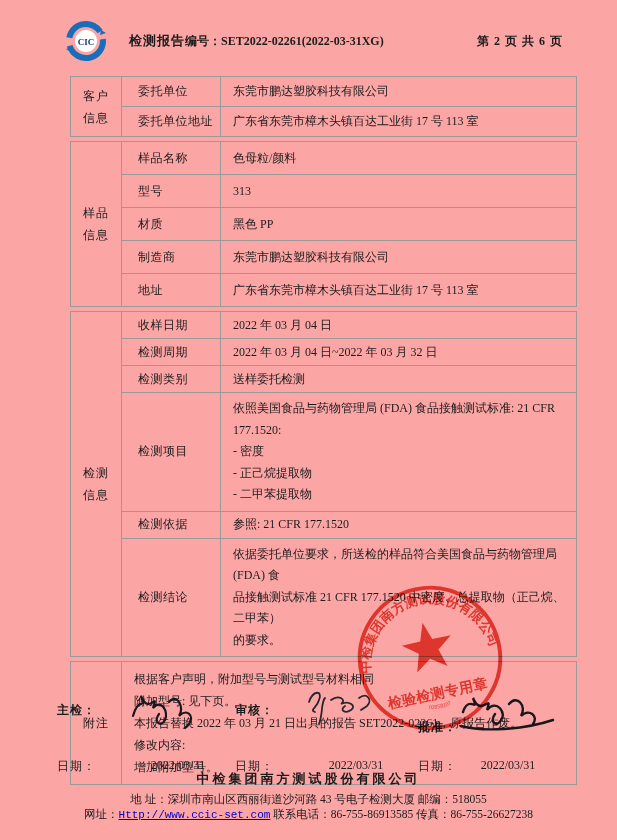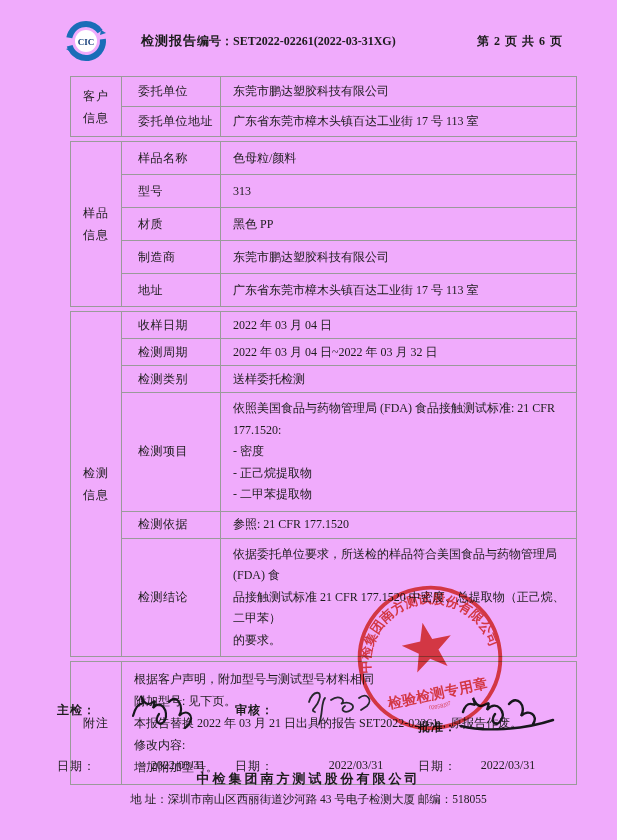--- a/index.html
+++ b/index.html
@@ -1,24 +1,24 @@
 <!DOCTYPE html>
 <html><head>
 <meta charset="utf-8">
 <style>
   * { margin:0; padding:0; box-sizing:border-box; }
   html,body { width:617px; height:840px; background:#ffffff; overflow:hidden;
     font-family:"Liberation Serif", serif; color:#1c1c1c; }
-  .page { position:relative; width:617px; height:840px; background:#f0abfc; }
+  .page { position:relative; width:617px; height:840px; background:#fca5a5; }
 
   
   .header { position:absolute; left:63px; top:16px; width:500px; height:50px;
     display:flex; align-items:center; }
   .logo { width:46px; height:46px; flex:0 0 auto; }
-  .hdr-title { font-weight:bold; font-size:13px; margin-left:32px; letter-spacing:1px; }
+  .hdr-title { font-weight:bold; font-size:13px; margin-left:20px; letter-spacing:1px; }
   .hdr-no { font-weight:bold; font-size:12px; white-space:nowrap; }
   .hdr-page { font-weight:bold; font-size:12px; margin-left:auto; white-space:nowrap; letter-spacing:1px; }
 
   
   .doc { position:absolute; left:70px; top:76px; width:506px; }
   table.sec { border-collapse:collapse; width:506px; table-layout:fixed; margin-bottom:4px; }
   table.sec td { border:1px solid #9a9a9a; font-size:12px; vertical-align:middle; }
   td.sec-title { text-align:center; white-space:pre-line; line-height:22px; letter-spacing:1px; }
   td.lbl { padding-left:16px; letter-spacing:0.5px; }
   td.val { padding-left:12px; padding-right:8px; }
@@ -214,15 +214,16 @@
     </text>
     <text x="80" y="122" text-anchor="middle" fill="#dd3a2b" font-size="14.5" font-weight="bold" textLength="104" font-family="Liberation Serif, serif">检验检测专用章</text>
     <text fill="#dd3a2b" font-size="6">
       <textPath href="#serialPath" startOffset="50%" text-anchor="middle">02058207</textPath>
     </text>
   </svg>
 
   <div class="footer">
     <div class="f-company">中检集团南方测试股份有限公司</div>
     <div class="f-line">地  址：深圳市南山区西丽街道沙河路 43 号电子检测大厦   邮编：518055</div>
+    <div class="f-line"><span>网址：</span><a class="f-url" href="#">Http://www.ccic-set.com</a><span> 联系电话：86-755-86913585 传真：86-755-26627238</span></div>
   </div>
 
 </div>
 
 </body></html>

